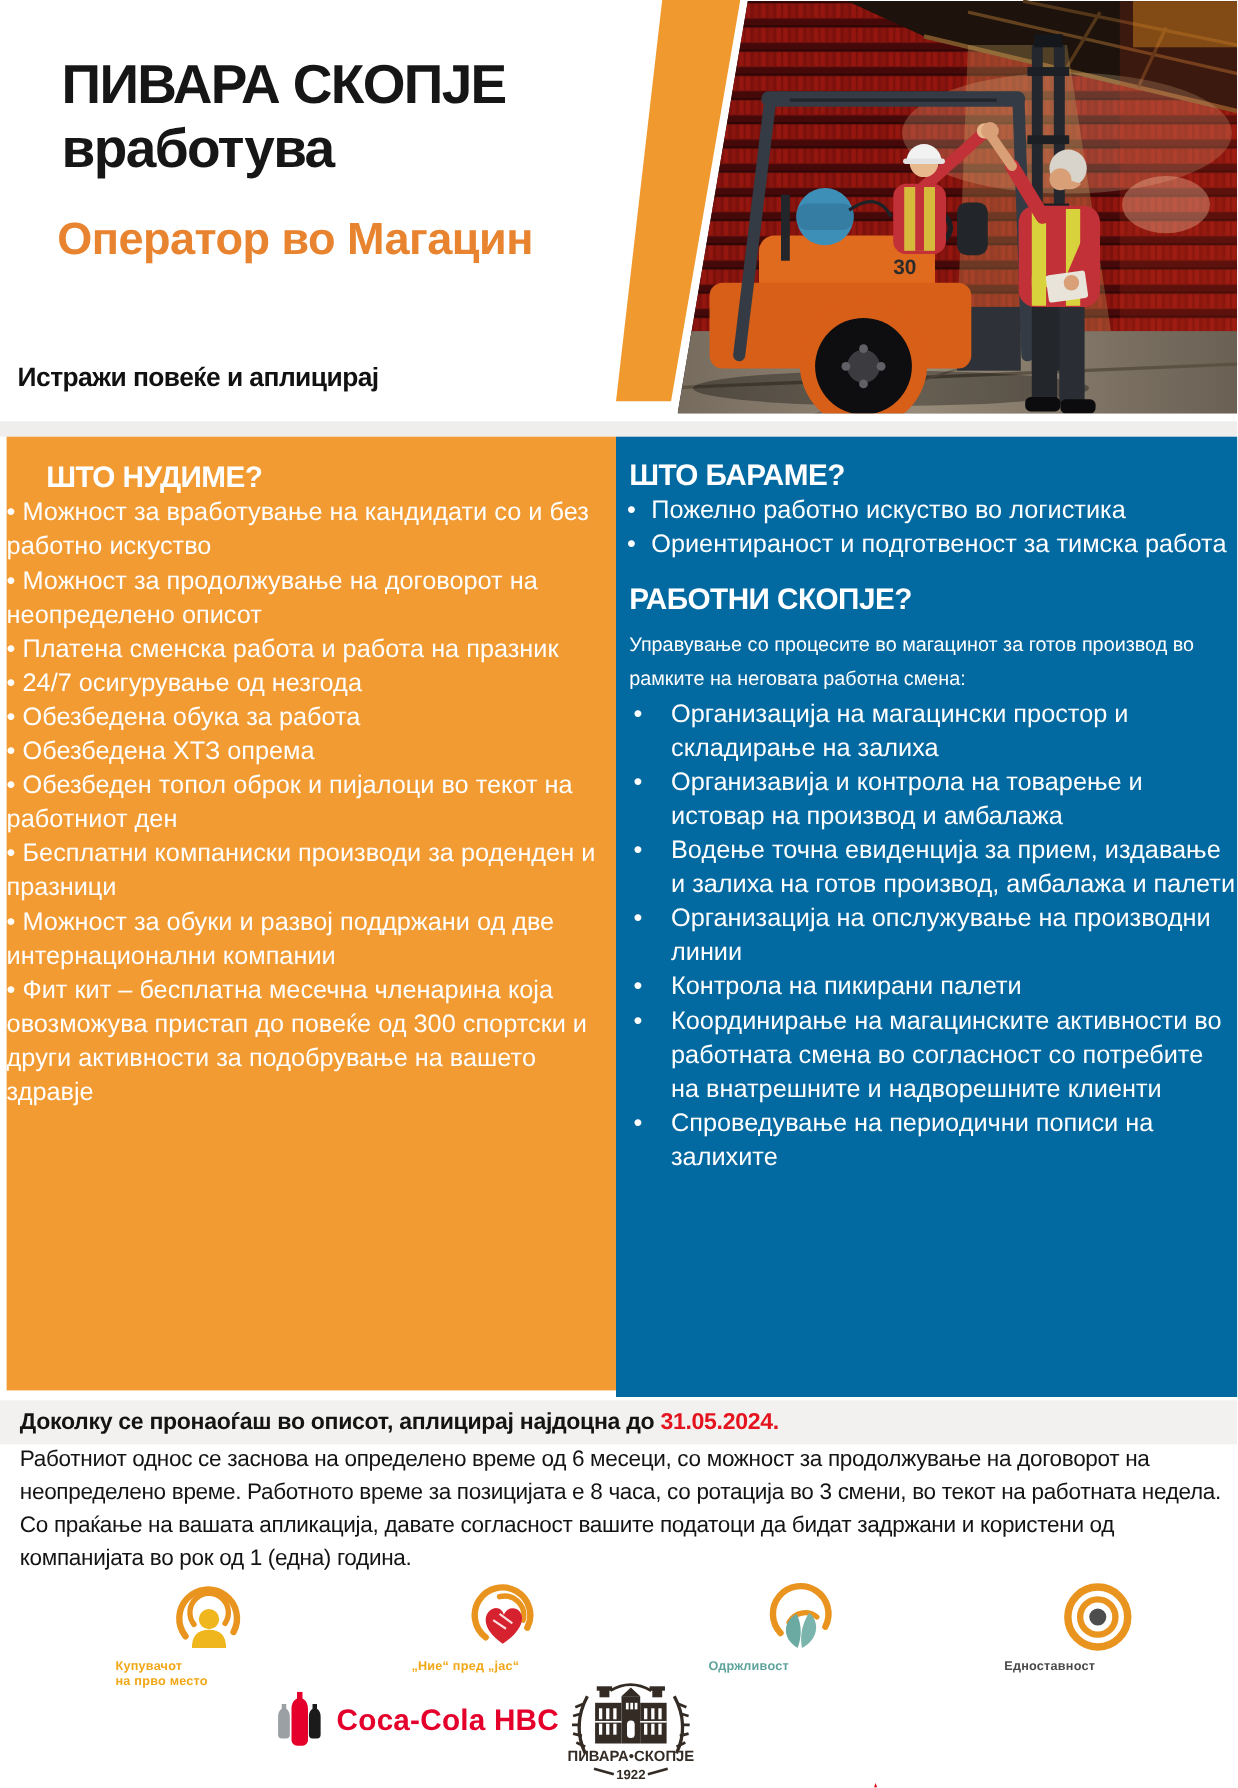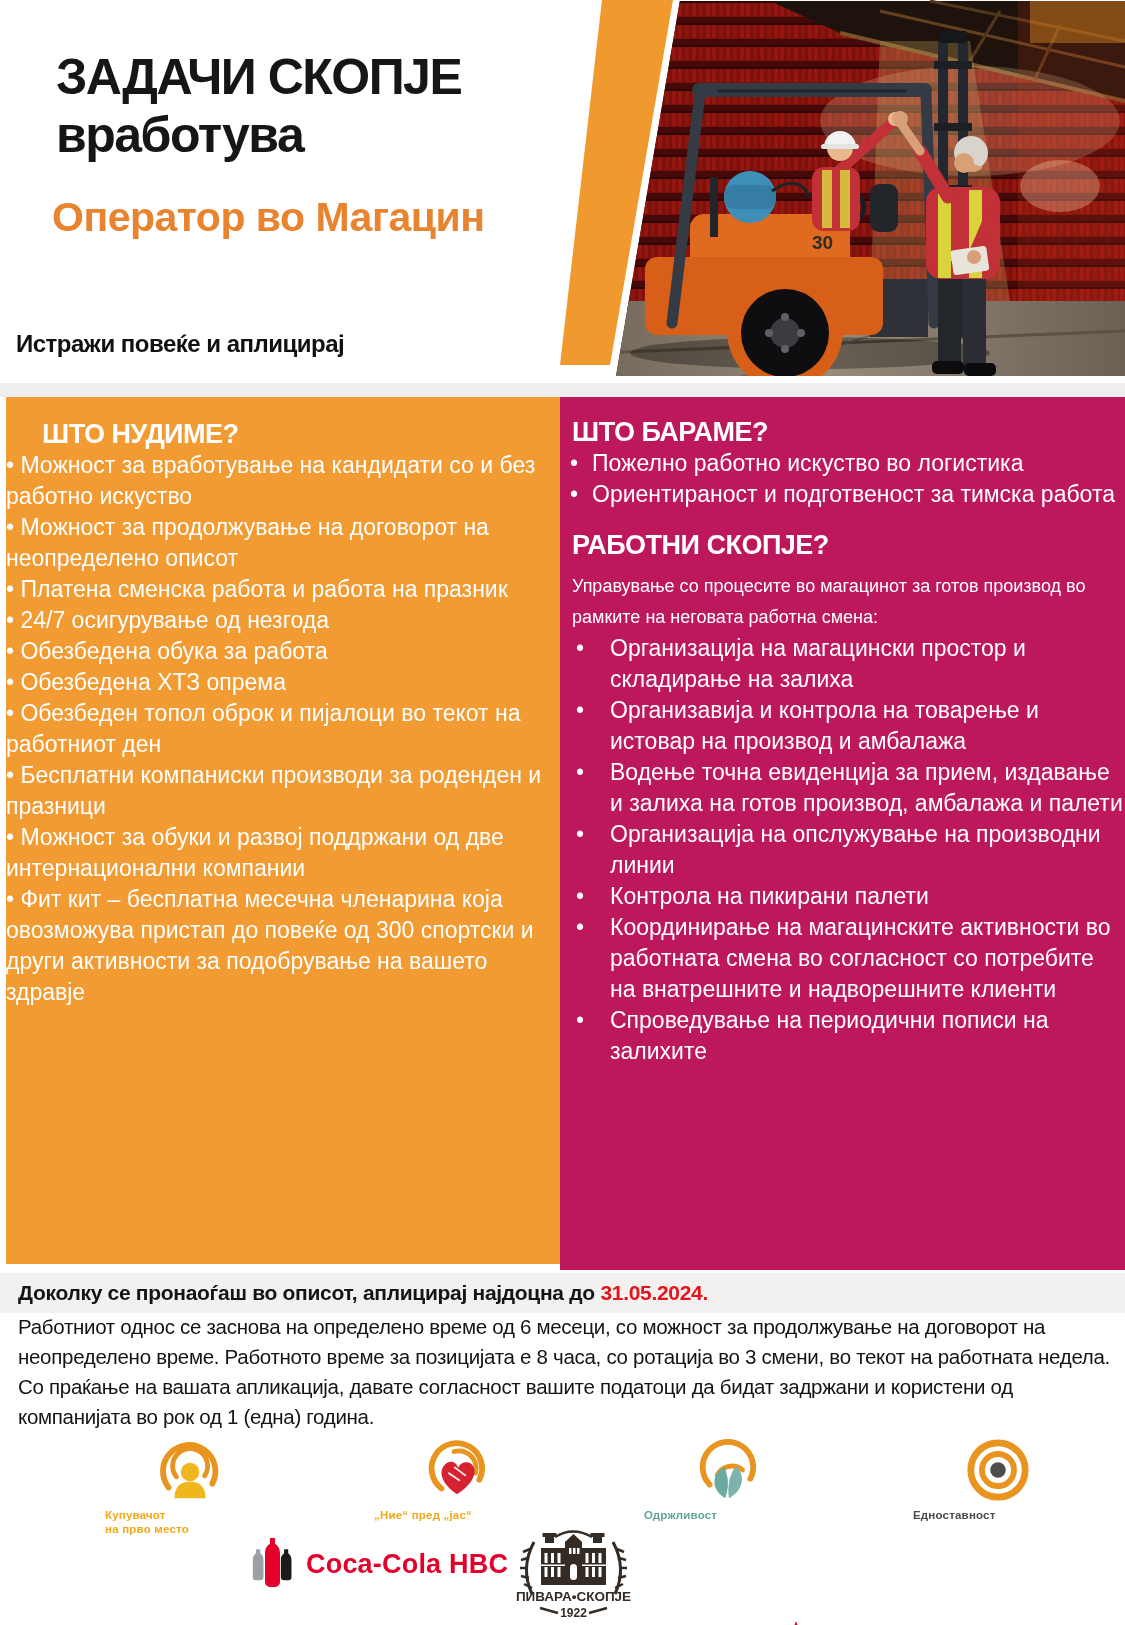--- a/index.html
+++ b/index.html
@@ -29,21 +29,21 @@
   }
   .photo{
     position:absolute;left:0;top:0;width:585px;height:378px;
     clip-path:polygon(140px 0,585px 0,585px 376px,76px 376px);
   }
   
   .sep-band{position:absolute;left:0;top:383px;width:1125px;height:14px;background:#f0eeec;}
   
   .panel{position:absolute;top:397px;color:#fff;}
   .panel-offer{left:6px;width:554px;height:867px;background:#f29b33;}
-  .panel-require{left:560px;width:565px;height:873px;background:#be185d;}
+  .panel-require{left:560px;width:565px;height:873px;background:#0369a1;}
   .panel h2{
     margin:0;font-size:27px;font-weight:bold;color:#fff;letter-spacing:-0.5px;
   }
   .panel-offer h2{padding:22px 20px 0 36px;}
   .panel-require h2{padding:20px 16px 0 12px;}
   .panel ul{list-style:none;margin:0;padding:0;font-size:23px;line-height:31px;}
   .offer-list{padding:26px 16px 0 14px;}
   .offer-list li::before{content:"\2022\00a0";}
   .req-list{padding:26px 14px 0 0;}
   .req-list li{position:relative;padding-left:32px;}
@@ -79,21 +79,21 @@
   .pivara{position:absolute;left:510px;top:1506px;}
   .heineken{position:absolute;left:716px;top:1620px;display:flex;align-items:center;flex-direction:column;}
   .heineken-text{margin-top:12px;margin-left:-6px;font-size:29px;font-weight:bold;color:#0b7040;letter-spacing:2px;}
 </style>
 </head>
 <body>
 
 <div class="page">
 
   <div class="title">
-    <div>ЗАДАЧИ СКОПЈЕ</div>
+    <div>ПИВАРА СКОПЈЕ</div>
     <div>вработува</div>
   </div>
   <div class="position-title">Оператор во Магацин</div>
   <div class="cta">Истражи повеќе и аплицирај</div>
 
   <div class="photo-wrap">
     <div class="orange-band"></div>
     <svg class="photo" viewBox="0 0 585 376" xmlns="http://www.w3.org/2000/svg">
       <defs>
         <pattern id="crate" width="34" height="22" patternUnits="userSpaceOnUse">

